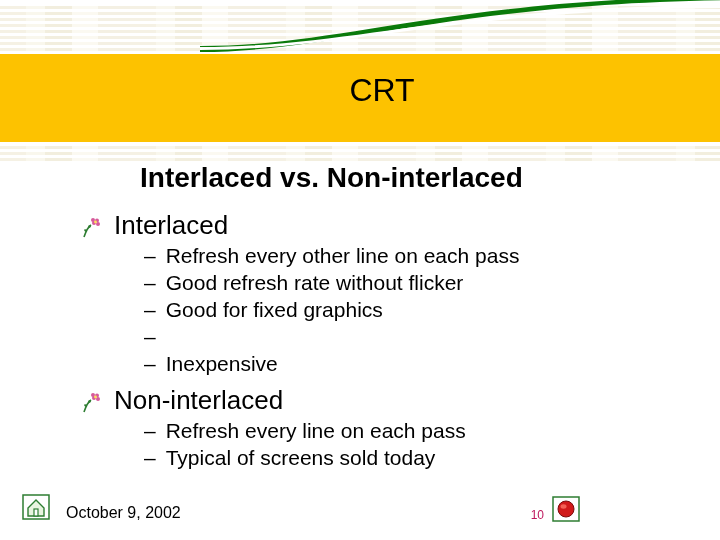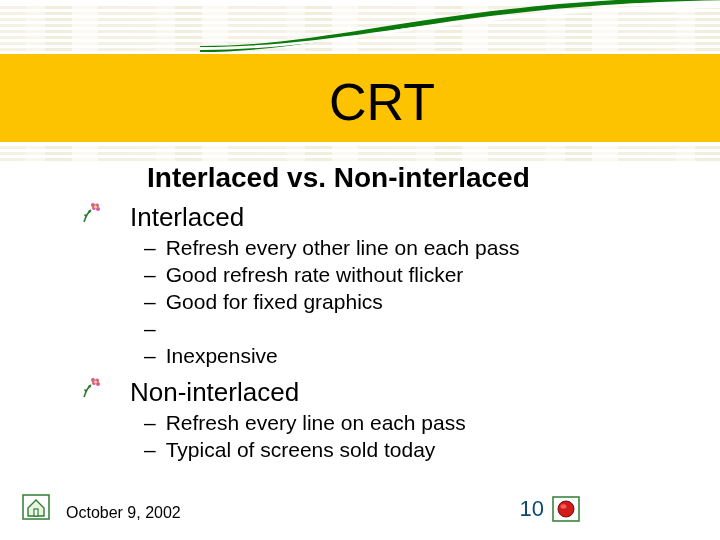--- a/index.html
+++ b/index.html
@@ -24,46 +24,45 @@
     width: 560px;
     height: 72px;
     pointer-events: none;
   }
   .title {
     position: absolute;
     top: 72px;
     left: 0;
     width: 720px;
     text-align: center;
-    font-size: 52px;
+    font-size: 32px;
     font-weight: 400;
     color: #000;
     padding-left: 44px;
   }
   .subtitle {
     position: absolute;
     top: 162px;
     left: 140px;
     font-size: 28px;
     font-weight: bold;
     color: #000;
-    margin-left: 7px;
   }
   .content {
     position: absolute;
     top: 202px;
     left: 80px;
     width: 600px;
   }
   .topic {
     display: flex;
-    align-items: flex-start;
-    gap: 26px;
+    align-items: flex-end;
+    gap: 10px;
     font-size: 26px;
-    margin-top: 0;
+    margin-top: 8px;
     margin-bottom: 2px;
   }
   .topic .bullet-icon { flex: 0 0 auto; }
   .sub-list {
     margin-left: 64px;
     margin-bottom: 8px;
   }
   .sub-item {
     font-size: 21px;
     line-height: 1.28;
@@ -87,22 +86,22 @@
     position: absolute;
     left: 66px;
     bottom: 2px;
     font-size: 16px;
     color: #000;
   }
   .page-num {
     position: absolute;
     right: 56px;
     bottom: 2px;
-    font-size: 22px;
-    color: #0c4a6e;
+    font-size: 12px;
+    color: #be185d;
   }
   .nav-icon {
     position: absolute;
     right: 20px;
     bottom: 2px;
   }
   .texture {
     position: absolute;
     left: 0;
     width: 720px;

